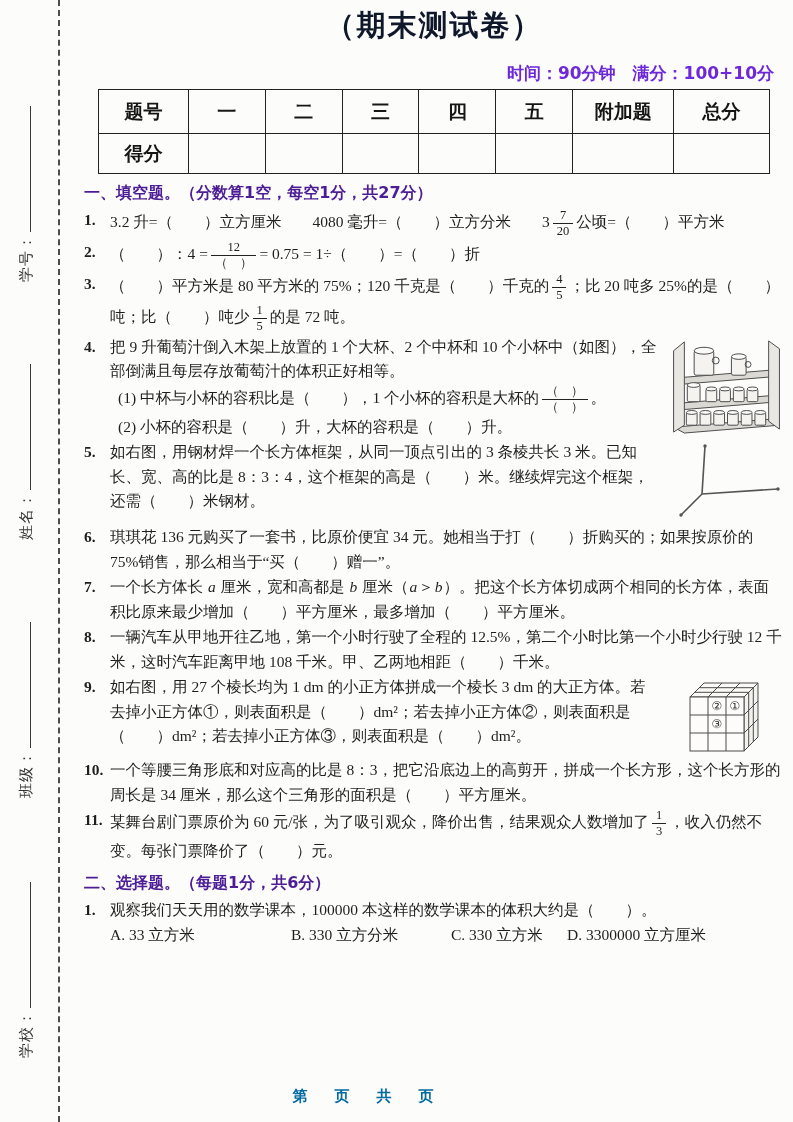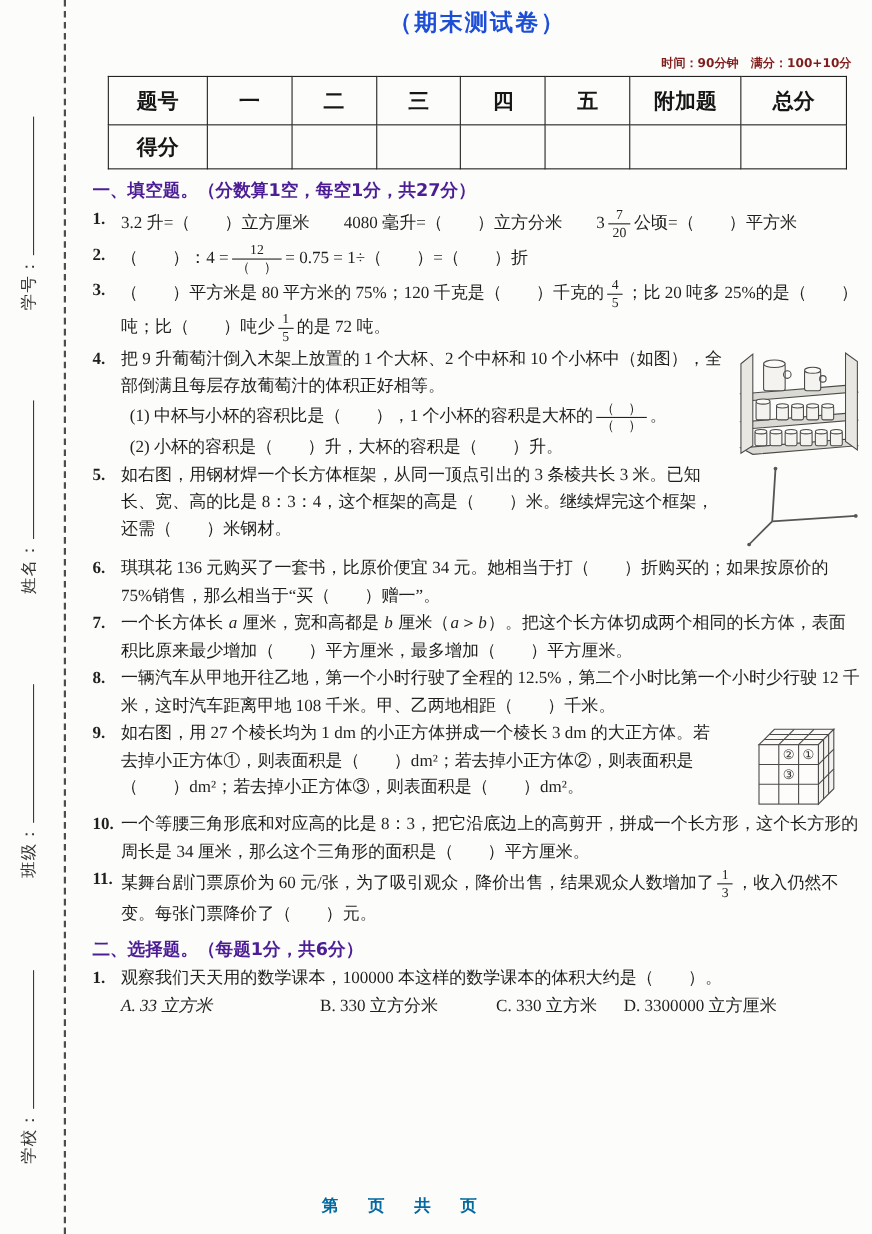--- a/index.html
+++ b/index.html
@@ -16,25 +16,25 @@
   }
   .write-line{display:inline-block;width:126px;border-bottom:1.6px solid #3a3a3a;height:0.9em;margin-left:2px;}
   
   .content{position:absolute;left:84px;top:0;width:700px;}
   .title{
     font-family:"DejaVu Sans","Liberation Sans",sans-serif;font-weight:700;
     font-size:36px;text-align:center;margin-top:22px;letter-spacing:2px;color:#111;
   }
   .subtitle{
     font-family:"DejaVu Sans","Liberation Sans",sans-serif;font-weight:700;
-    font-size:21px;text-align:center;margin-top:6px;letter-spacing:2px;color:#1d4ed8;
+    font-size:29px;text-align:center;margin-top:6px;letter-spacing:2px;color:#0f172a;
   }
   .time-info{
     font-family:"DejaVu Sans","Liberation Sans",sans-serif;font-weight:700;
-    font-size:11px;text-align:right;margin:16px 10px 4px 0;color:#7f1d1d;
+    font-size:17px;text-align:right;margin:16px 10px 4px 0;color:#6d28d9;
   }
   
   table.score{border-collapse:collapse;margin-left:14px;width:672px;border-radius:28px;}
   table.score td{
     border:1.6px solid #222;text-align:center;
     font-family:"DejaVu Sans","Liberation Sans",sans-serif;font-weight:700;
     font-size:19px;color:#161616;
   }
   table.score tr.r1 td{height:41px;}
   table.score tr.r2 td{height:37px;}
@@ -46,21 +46,21 @@
   .q{position:relative;padding-left:26px;margin:1px 0;font-size:15.5px;line-height:1.58;display:flow-root;color:#1f1f1f;}
   .qnum{position:absolute;left:0;top:0;font-weight:700;}
   .sub{padding-left:8px;}
   .frac{display:inline-block;vertical-align:middle;text-align:center;font-size:12.5px;line-height:1.2;margin:0 3px;}
   .frac .num{display:block;border-bottom:1.1px solid #222;padding:0 4px;}
   .frac .den{display:block;padding:0 4px;}
   i.var{font-family:"Liberation Serif",serif;font-style:italic;padding:0 1px;}
   .fig{float:right;margin:2px 0 2px 10px;}
   .opts{display:flex;padding-left:26px;font-size:15.5px;line-height:1.6;color:#1f1f1f;}
   .opts span{flex:0 0 auto;}
-  .opt-a{width:181px;font-style:italic;}.opt-b{width:160px;}.opt-c{width:116px;}
+  .opt-a{width:181px;}.opt-b{width:160px;}.opt-c{width:116px;}
   .footer{
     position:absolute;left:0;width:732px;bottom:16px;text-align:center;
     font-family:"DejaVu Sans","Liberation Sans",sans-serif;font-weight:700;
     font-size:15px;letter-spacing:6px;color:#0369a1;
   }
 </style>
 </head>
 <body>
 
 <div class="margin-divider"></div>

